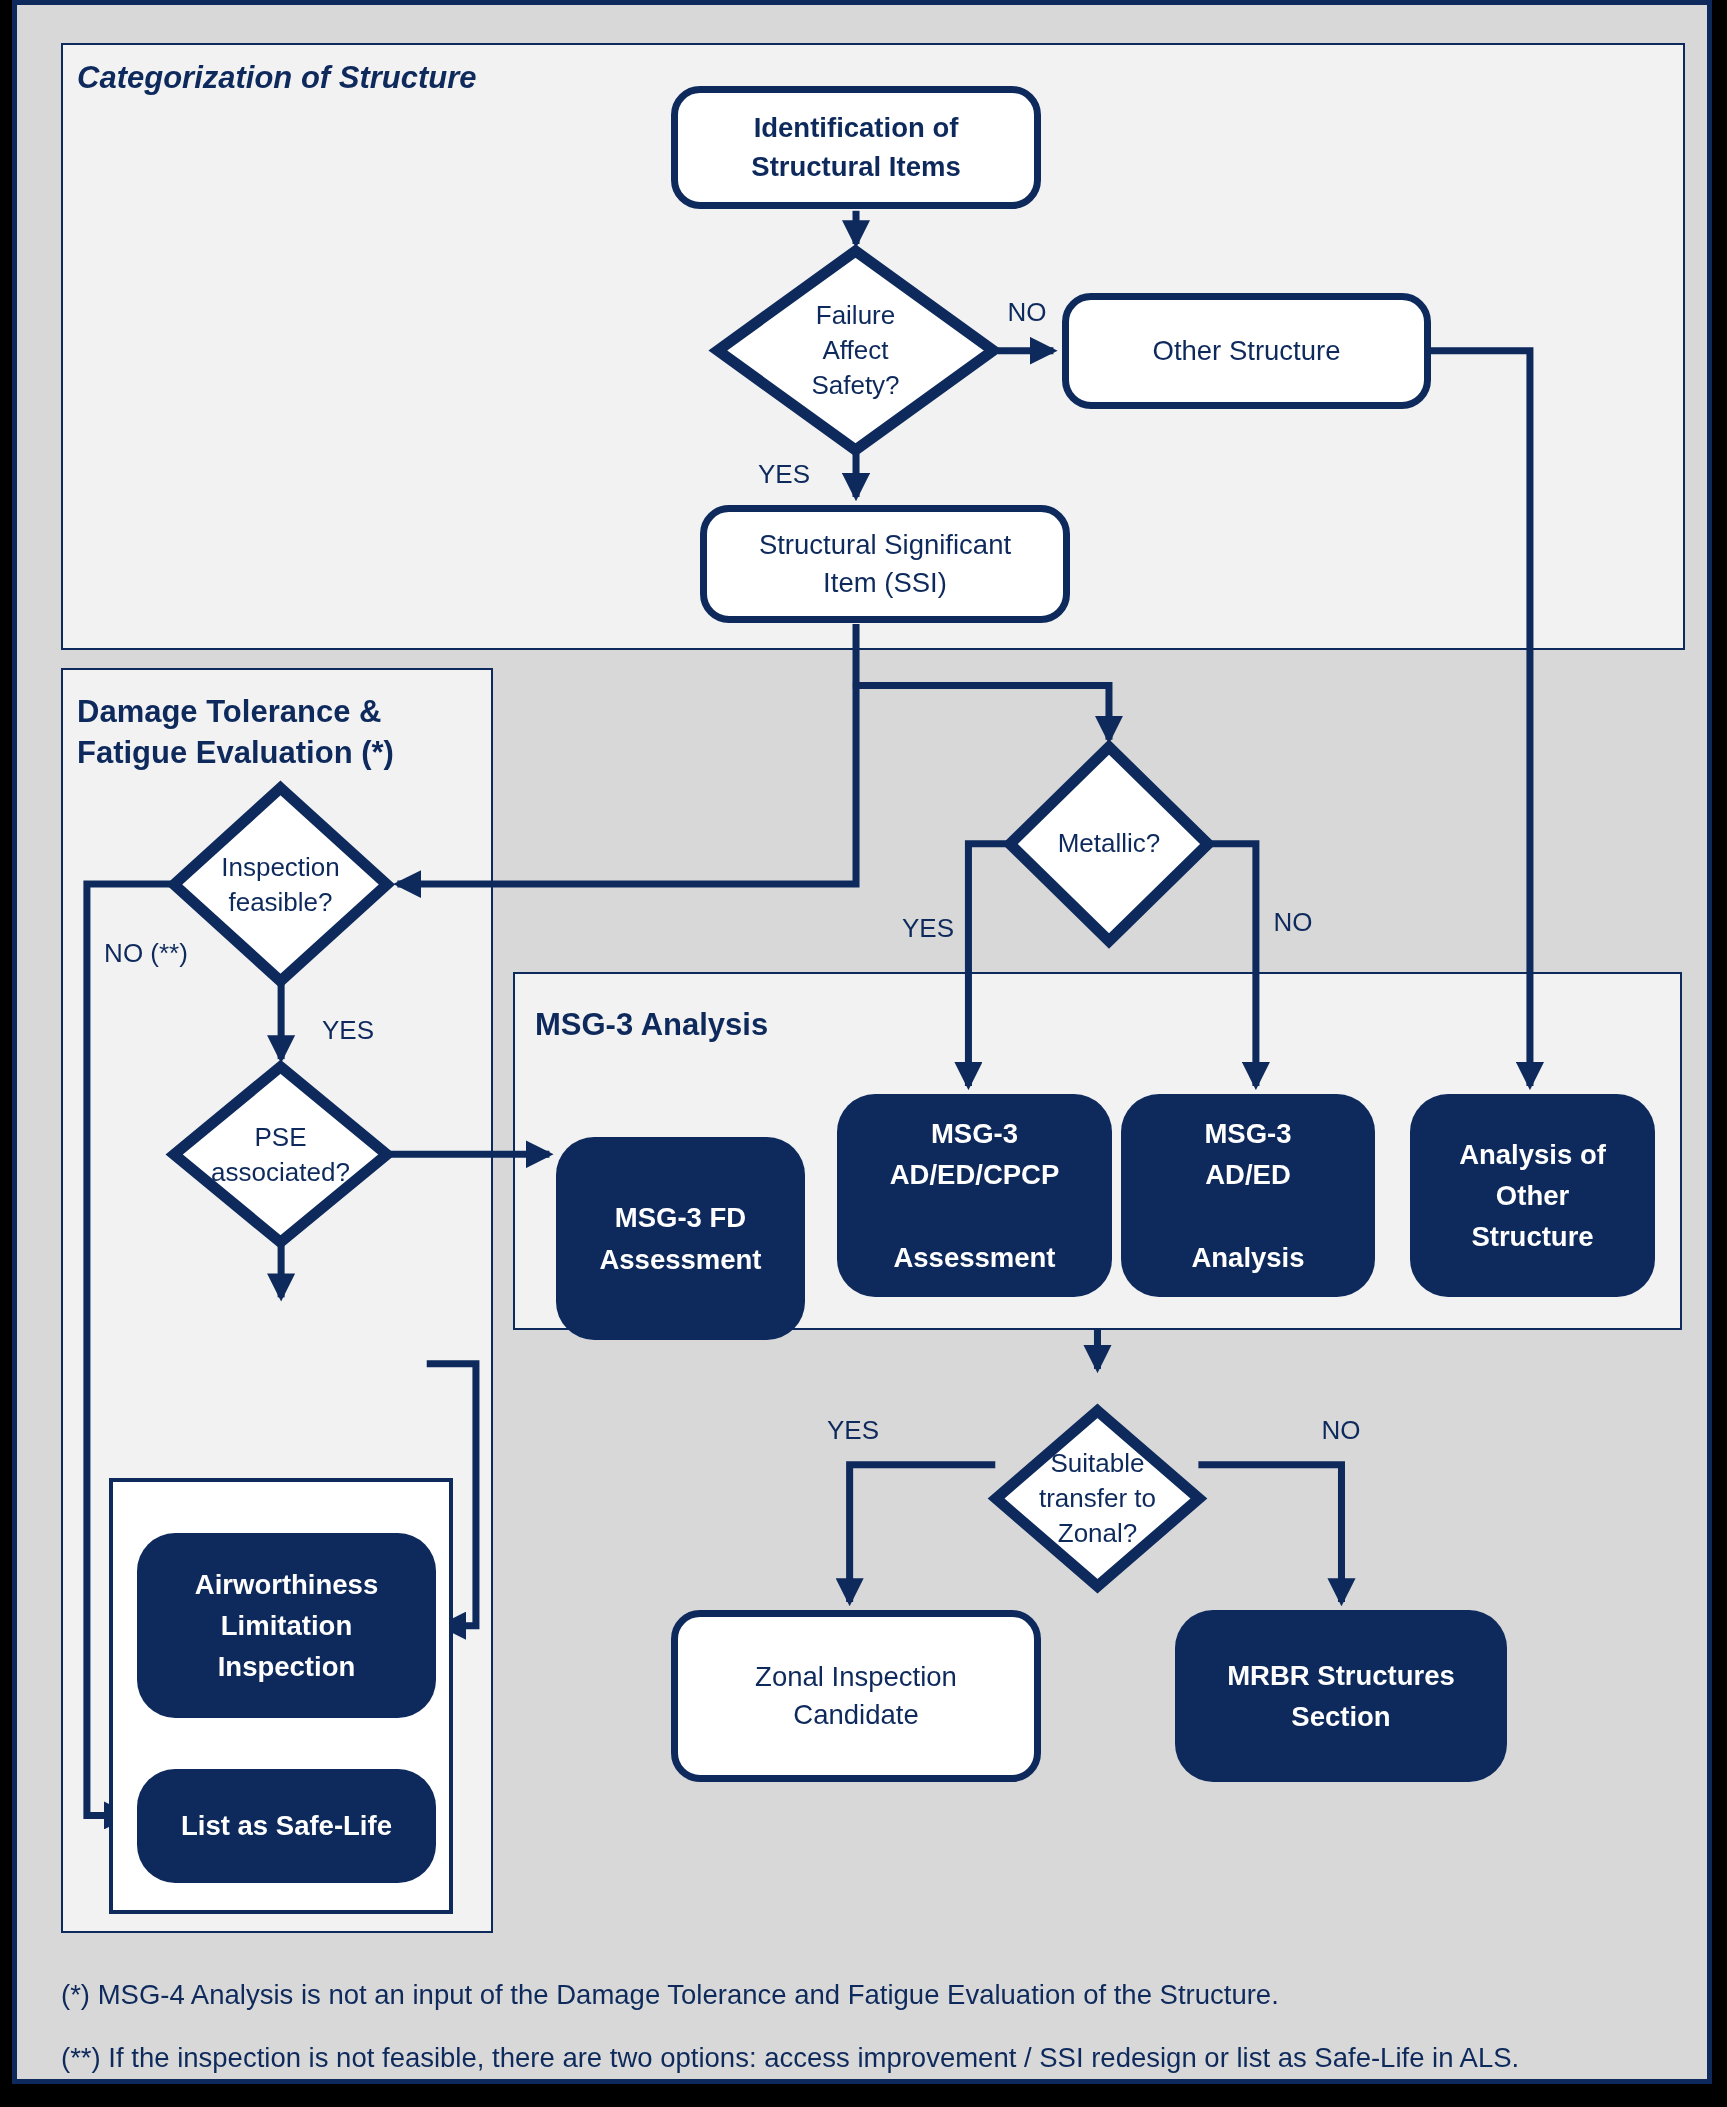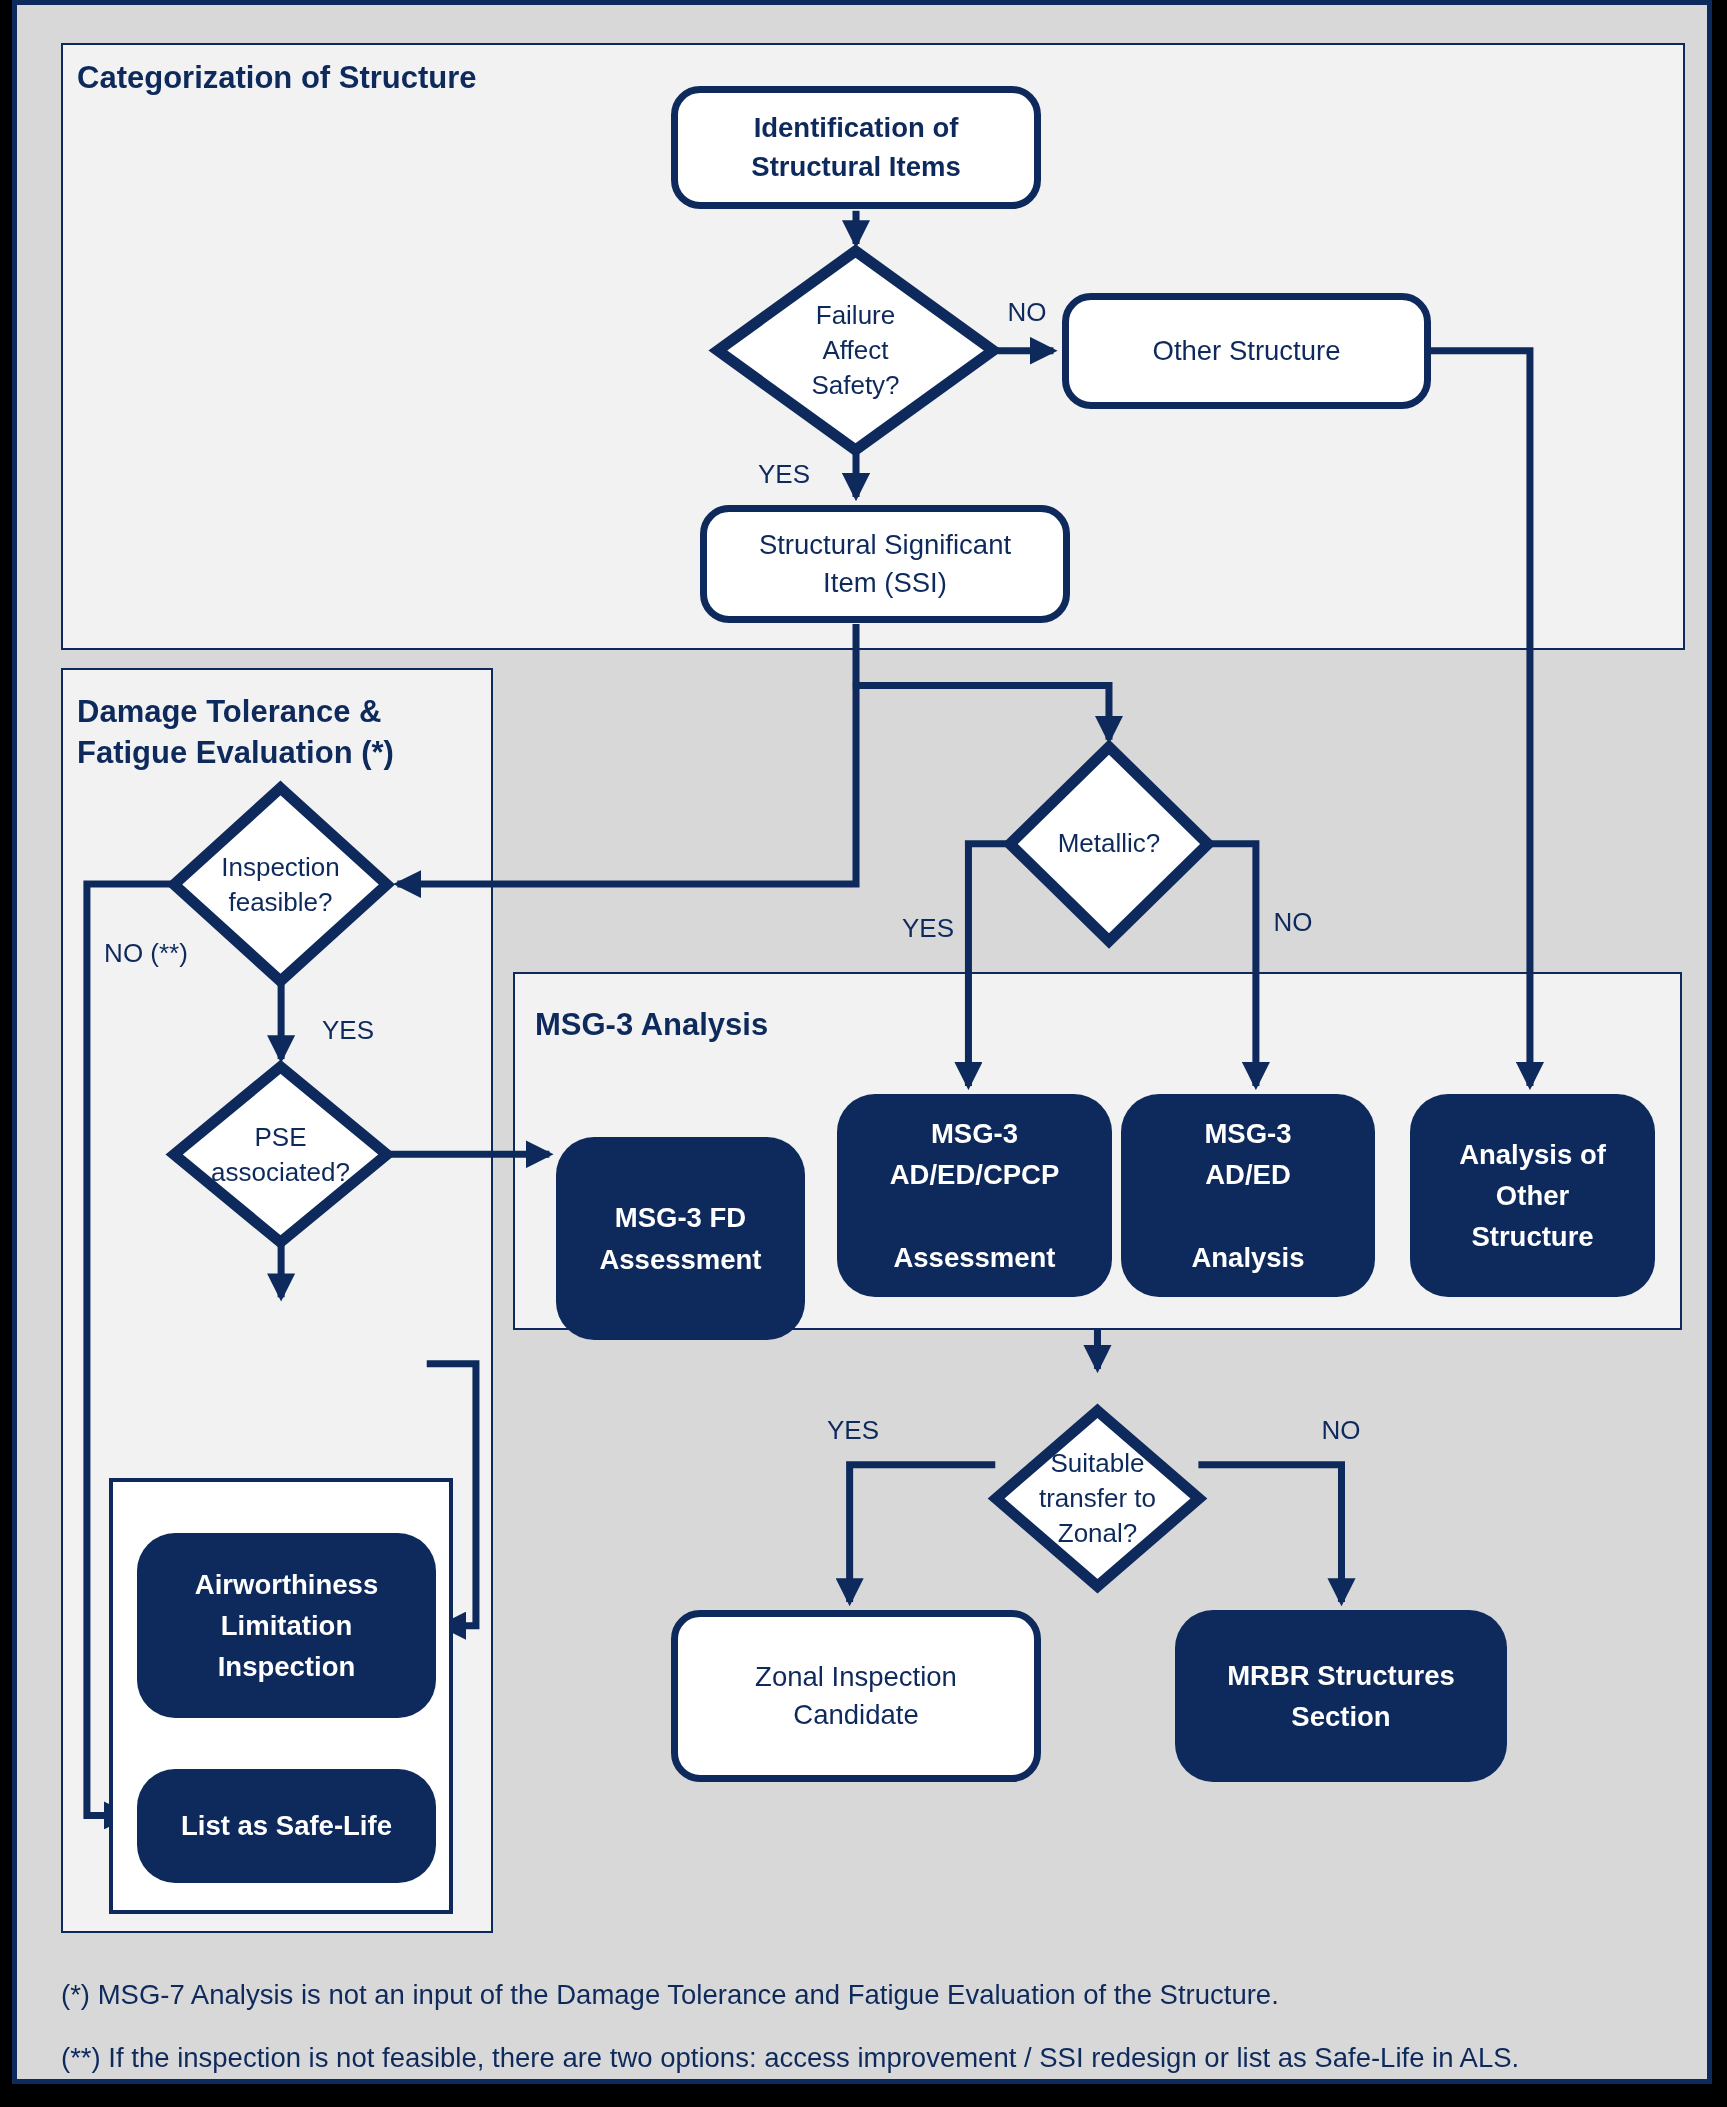--- a/index.html
+++ b/index.html
@@ -37,21 +37,21 @@
 </head>
 <body>
 
 <div class="stage">
   <div class="slide-bg"></div>
 
   <div class="section" style="left:61px;top:43px;width:1624px;height:607px;"></div>
   <div class="section" style="left:61px;top:668px;width:432px;height:1265px;"></div>
   <div class="section" style="left:513px;top:972px;width:1169px;height:358px;"></div>
 
-  <div class="section-title" style="left:77px;top:57px;">Categorization of Structure</div>
+  <div class="section-title" style="left:77px;top:57px;font-style:italic;">Categorization of Structure</div>
   <div class="section-title" style="left:77px;top:691px;">Damage Tolerance &amp;
 Fatigue Evaluation (*)</div>
   <div class="section-title" style="left:535px;top:1004px;">MSG-3 Analysis</div>
 
   <div class="als-box" style="left:109px;top:1478px;width:344px;height:436px;"></div>
   <div class="section-title" style="left:148px;top:1497px;">ALS</div>
 
   <svg class="connectors" viewBox="0 0 2705 3300">
     <defs>
       <marker id="ah" viewBox="0 0 10 10" refX="8.5" refY="5" markerWidth="4" markerHeight="4" orient="auto-start-reverse">
@@ -165,18 +165,18 @@
 
   <div class="edge-label" style="left:1027px;top:312px;">NO</div>
   <div class="edge-label" style="left:784px;top:474px;">YES</div>
   <div class="edge-label" style="left:146px;top:953px;">NO (**)</div>
   <div class="edge-label" style="left:348px;top:1030px;">YES</div>
   <div class="edge-label" style="left:928px;top:928px;">YES</div>
   <div class="edge-label" style="left:1293px;top:922px;">NO</div>
   <div class="edge-label" style="left:853px;top:1430px;">YES</div>
   <div class="edge-label" style="left:1341px;top:1430px;">NO</div>
 
-  <div class="footnote" style="left:61px;top:1979px;">(*) MSG-7 Analysis is not an input of the Damage Tolerance and Fatigue Evaluation of the Structure.</div>
+  <div class="footnote" style="left:61px;top:1979px;">(*) MSG-4 Analysis is not an input of the Damage Tolerance and Fatigue Evaluation of the Structure.</div>
   <div class="footnote" style="left:61px;top:2042px;">(**) If the inspection is not feasible, there are two options: access improvement / SSI redesign or list as Safe-Life in ALS.</div>
 
   <div class="slide-border"></div>
 </div>
 
 
 </body></html>

